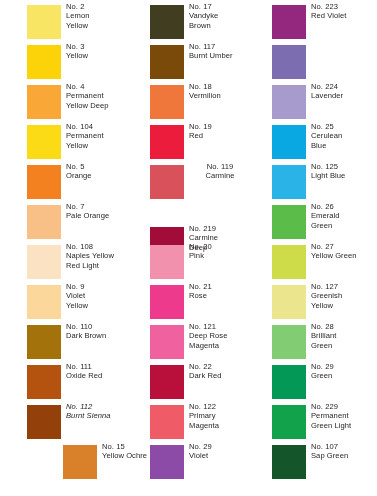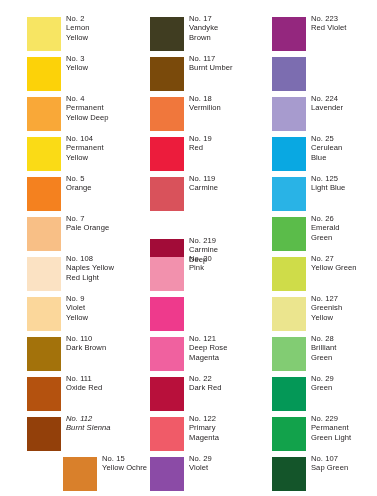--- a/index.html
+++ b/index.html
@@ -16,21 +16,21 @@
     color: #231f20;
   }
   #chart {
     position: relative;
     width: 377px;
     height: 496px;
     background: #ffffff;
   }
   .column {
     position: absolute;
-    top: 12px;
+    top: 0;
     width: 126px;
     height: 368px;
   }
   .col-0 { left: 0px; }
   .col-1 { left: 123px; }
   .col-2 { left: 245px; }
 
   .swatch-row {
     position: absolute;
     left: 0;
@@ -132,35 +132,36 @@
         <div class="labels"><span class="code">No. 117</span><span class="cname">Burnt Umber</span></div>
       </div>
       <div class="swatch-row" style="top: 80px;">
         <div class="swatch" title="#F0773C" style="background: rgb(240, 119, 60);"></div>
         <div class="labels"><span class="code">No. 18</span><span class="cname">Vermilion</span></div>
       </div>
       <div class="swatch-row" style="top: 120px;">
         <div class="swatch" title="#EC1C3C" style="background: rgb(236, 28, 60);"></div>
         <div class="labels"><span class="code">No. 19</span><span class="cname">Red</span></div>
       </div>
-      <div class="swatch-row" style="top: 160px;">
+      <div class="swatch-row" style="top: 160px; text-align: center;">
         <div class="swatch" title="#D9525B" style="background: rgb(217, 82, 91);"></div>
         <div class="labels"><span class="code">No. 119</span><span class="cname">Carmine</span></div>
       </div>
       <div class="swatch-row" style="top: 200px; margin-top: 22px;">
         <div class="swatch" title="#A20C38" style="background: rgb(162, 12, 56);"></div>
         <div class="labels"><span class="code">No. 219</span><span class="cname">Carmine
 Deep</span></div>
       </div>
       <div class="swatch-row" style="top: 240px;">
         <div class="swatch" title="#F291AD" style="background: rgb(242, 145, 173);"></div>
         <div class="labels"><span class="code">No. 20</span><span class="cname">Pink</span></div>
       </div>
       <div class="swatch-row" style="top: 280px;">
         <div class="swatch" title="#EE3A8C" style="background: rgb(238, 58, 140);"></div>
+        <div class="labels"><span class="code">No. 21</span><span class="cname">Rose</span></div>
       </div>
       <div class="swatch-row" style="top: 320px;">
         <div class="swatch" title="#F0619F" style="background: rgb(240, 97, 159);"></div>
         <div class="labels"><span class="code">No. 121</span><span class="cname">Deep Rose
 Magenta</span></div>
       </div>
       <div class="swatch-row" style="top: 360px;">
         <div class="swatch" title="#B8103B" style="background: rgb(184, 16, 59);"></div>
         <div class="labels"><span class="code">No. 22</span><span class="cname">Dark Red</span></div>
       </div>

